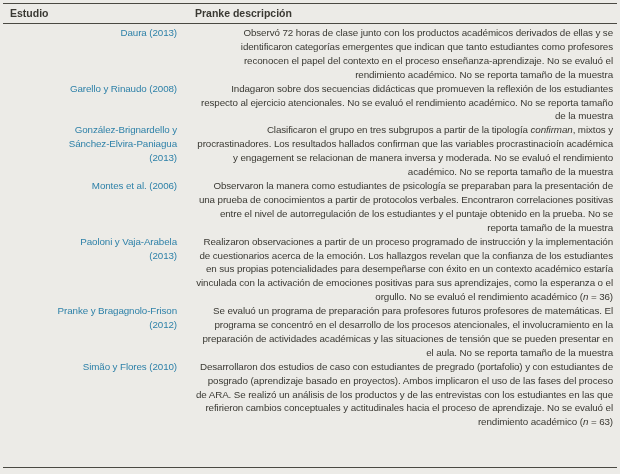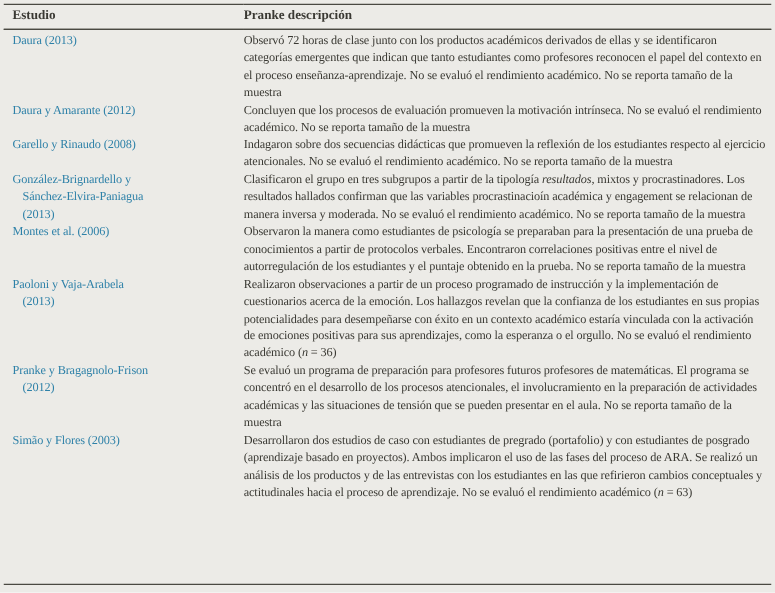--- a/index.html
+++ b/index.html
@@ -5,21 +5,21 @@
   html, body {
     margin: 0;
     padding: 0;
   }
   .page {
     position: relative;
     width: 620px;
     height: 474px;
     background: var(--background, #ecebe7);
     overflow: hidden;
-    font-family: Liberation Serif, serif;
+    font-family: Liberation Sans, sans-serif;
     color: var(--text, #3a3933);
   }
   table.studies {
     width: 614px;
     margin: 3px 3px 0 3px;
     border-collapse: collapse;
     table-layout: fixed;
     border-top: 1px solid var(--rule, #4a4942);
   }
   thead th {
@@ -34,20 +34,21 @@
   }
   thead th.col-study { padding-left: 7px; }
   col.c-study { width: 192px; }
   col.c-desc  { width: 422px; }
   tbody td {
     vertical-align: top;
     font-size: 9.8px;
     line-height: 13.9px;
     letter-spacing: -0.1px;
     padding: 0;
+    text-align: right;
   }
   tbody tr:first-child td { padding-top: 2px; }
   td.study-cell {
     padding-left: 15px;
     padding-right: 18px;
     text-indent: -8px;
     white-space: pre-line;
     color: var(--accent, #2e81a8);
   }
   td.desc-cell {
@@ -79,47 +80,43 @@
         <th class="col-study">Estudio</th>
         <th class="col-desc">Pranke descripción</th>
       </tr>
     </thead>
     <tbody>
         <tr>
           <td class="study-cell"><span class="study-link">Daura (2013)</span></td>
           <td class="desc-cell">Observó 72 horas de clase junto con los productos académicos derivados de ellas y se identificaron categorías emergentes que indican que tanto estudiantes como profesores reconocen el papel del contexto en el proceso enseñanza-aprendizaje. No se evaluó el rendimiento académico. No se reporta tamaño de la muestra</td>
         </tr>
         <tr>
-          <td class="study-cell"><span class="study-link">Daura y Amarante (2012)</span></td>
-          <td class="desc-cell">Concluyen que los procesos de evaluación promueven la motivación intrínseca. No se evaluó el rendimiento académico. No se reporta tamaño de la muestra</td>
-        </tr>
-        <tr>
           <td class="study-cell"><span class="study-link">Garello y Rinaudo (2008)</span></td>
           <td class="desc-cell">Indagaron sobre dos secuencias didácticas que promueven la reflexión de los estudiantes respecto al ejercicio atencionales. No se evaluó el rendimiento académico. No se reporta tamaño de la muestra</td>
         </tr>
         <tr>
           <td class="study-cell"><span class="study-link">González-Brignardello y
 Sánchez-Elvira-Paniagua
 (2013)</span></td>
-          <td class="desc-cell">Clasificaron el grupo en tres subgrupos a partir de la tipología <i>resultados</i>, mixtos y procrastinadores. Los resultados hallados confirman que las variables procrastinacioín académica y engagement se relacionan de manera inversa y moderada. No se evaluó el rendimiento académico. No se reporta tamaño de la muestra</td>
+          <td class="desc-cell">Clasificaron el grupo en tres subgrupos a partir de la tipología <i>confirman</i>, mixtos y procrastinadores. Los resultados hallados confirman que las variables procrastinacioín académica y engagement se relacionan de manera inversa y moderada. No se evaluó el rendimiento académico. No se reporta tamaño de la muestra</td>
         </tr>
         <tr>
           <td class="study-cell"><span class="study-link">Montes et al. (2006)</span></td>
           <td class="desc-cell">Observaron la manera como estudiantes de psicología se preparaban para la presentación de una prueba de conocimientos a partir de protocolos verbales. Encontraron correlaciones positivas entre el nivel de autorregulación de los estudiantes y el puntaje obtenido en la prueba. No se reporta tamaño de la muestra</td>
         </tr>
         <tr>
           <td class="study-cell"><span class="study-link">Paoloni y Vaja-Arabela
 (2013)</span></td>
           <td class="desc-cell">Realizaron observaciones a partir de un proceso programado de instrucción y la implementación de cuestionarios acerca de la emoción. Los hallazgos revelan que la confianza de los estudiantes en sus propias potencialidades para desempeñarse con éxito en un contexto académico estaría vinculada con la activación de emociones positivas para sus aprendizajes, como la esperanza o el orgullo. No se evaluó el rendimiento académico (<i>n</i> = 36)</td>
         </tr>
         <tr>
           <td class="study-cell"><span class="study-link">Pranke y Bragagnolo-Frison
 (2012)</span></td>
           <td class="desc-cell">Se evaluó un programa de preparación para profesores futuros profesores de matemáticas. El programa se concentró en el desarrollo de los procesos atencionales, el involucramiento en la preparación de actividades académicas y las situaciones de tensión que se pueden presentar en el aula. No se reporta tamaño de la muestra</td>
         </tr>
         <tr>
-          <td class="study-cell"><span class="study-link">Simão y Flores (2003)</span></td>
+          <td class="study-cell"><span class="study-link">Simão y Flores (2010)</span></td>
           <td class="desc-cell">Desarrollaron dos estudios de caso con estudiantes de pregrado (portafolio) y con estudiantes de posgrado (aprendizaje basado en proyectos). Ambos implicaron el uso de las fases del proceso de ARA. Se realizó un análisis de los productos y de las entrevistas con los estudiantes en las que refirieron cambios conceptuales y actitudinales hacia el proceso de aprendizaje. No se evaluó el rendimiento académico (<i>n</i> = 63)</td>
         </tr>
       </tbody>
   </table>
   <div class="bottom-rule"></div>
 </div>
 
 </body></html>

